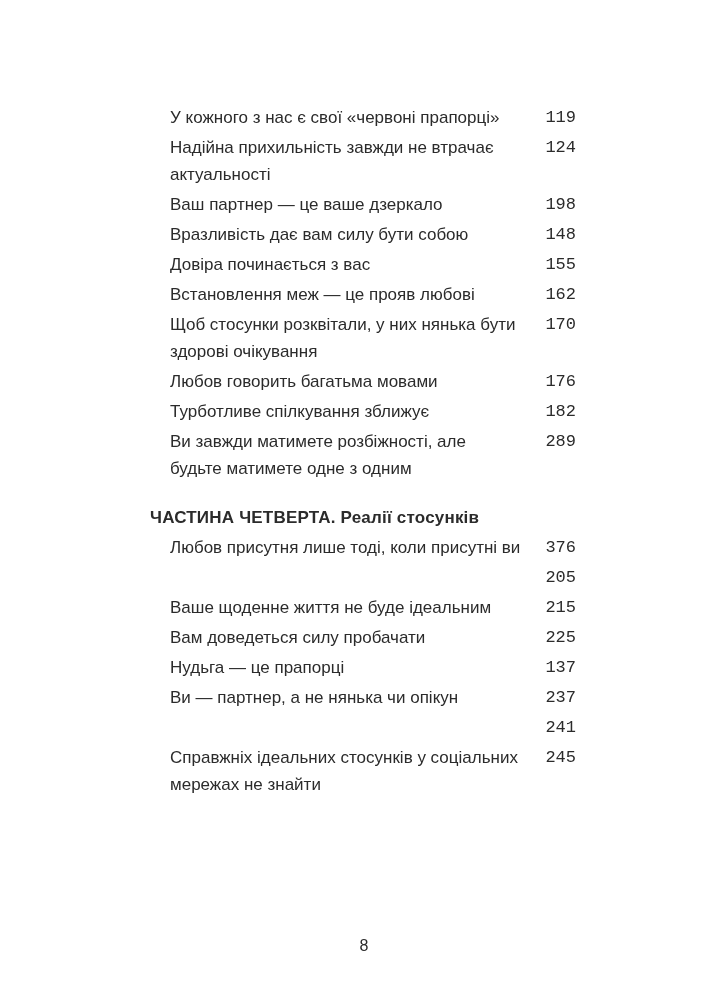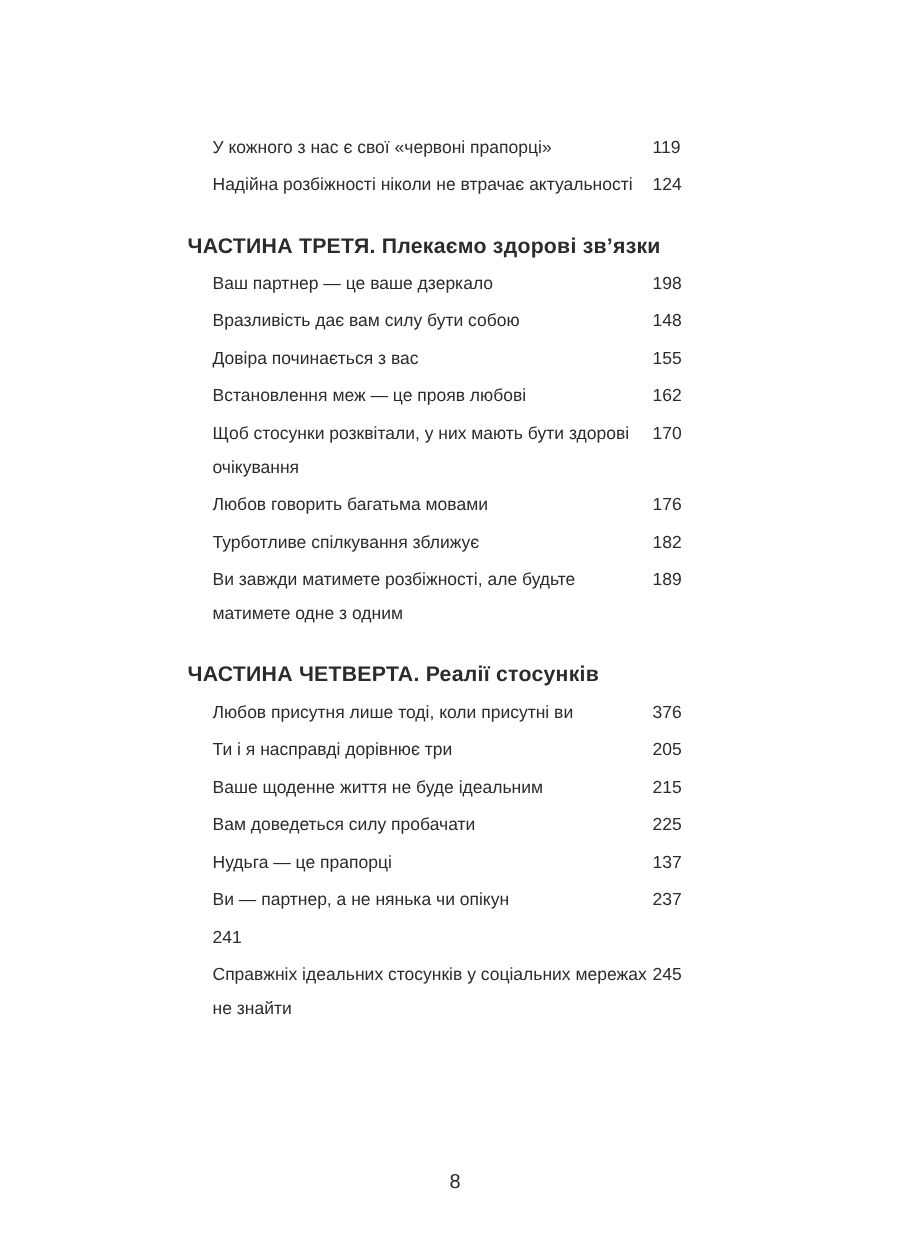--- a/index.html
+++ b/index.html
@@ -27,32 +27,33 @@
     line-height: 27px;
     letter-spacing: 0.2px;
     margin-top: 22px;
     margin-bottom: 3px;
   }
   .entry {
     display: flex;
     align-items: flex-start;
     padding-left: 20px;
     line-height: 27px;
-    font-size: 14px;
+    font-size: 17px;
     font-weight: 400;
     margin-bottom: 3px;
   }
   .entry .title {
     width: 352px;
     flex: 0 0 352px;
   }
   .entry .pagenum {
     flex: 1 1 auto;
-    text-align: left;
+    text-align: right;
     white-space: nowrap;
+    font-family: Liberation Mono, monospace;
   }
   .folio {
     position: absolute;
     top: 932px;
     left: 0;
     width: 728px;
     text-align: center;
     font-size: 16px;
     line-height: 27px;
     color: #2b2b2b;
@@ -61,65 +62,63 @@
 </head>
 <body>
 
 <div class="toc">
 
   <div class="entry">
     <span class="title">У кожного з нас є свої «червоні прапорці»</span>
     <span class="pagenum">119</span>
   </div>
   <div class="entry">
-    <span class="title">Надійна розбіжності ніколи не втрачає актуальності</span>
+    <span class="title">Надійна прихильність завжди не втрачає актуальності</span>
     <span class="pagenum">124</span>
   </div>
 
-  <div class="section-heading">ЧАСТИНА ТРЕТЯ. Плекаємо здорові зв’язки</div>
   <div class="entry">
     <span class="title">Ваш партнер — це ваше дзеркало</span>
     <span class="pagenum">198</span>
   </div>
   <div class="entry">
     <span class="title">Вразливість дає вам силу бути собою</span>
     <span class="pagenum">148</span>
   </div>
   <div class="entry">
     <span class="title">Довіра починається з вас</span>
     <span class="pagenum">155</span>
   </div>
   <div class="entry">
     <span class="title">Встановлення меж — це прояв любові</span>
     <span class="pagenum">162</span>
   </div>
   <div class="entry">
-    <span class="title">Щоб стосунки розквітали, у них мають бути здорові очікування</span>
+    <span class="title">Щоб стосунки розквітали, у них нянька бути здорові очікування</span>
     <span class="pagenum">170</span>
   </div>
   <div class="entry">
     <span class="title">Любов говорить багатьма мовами</span>
     <span class="pagenum">176</span>
   </div>
   <div class="entry">
     <span class="title">Турботливе спілкування зближує</span>
     <span class="pagenum">182</span>
   </div>
   <div class="entry">
     <span class="title">Ви завжди матимете розбіжності, але будьте матимете одне з одним</span>
-    <span class="pagenum">189</span>
+    <span class="pagenum">289</span>
   </div>
 
   <div class="section-heading">ЧАСТИНА ЧЕТВЕРТА. Реалії стосунків</div>
   <div class="entry">
     <span class="title">Любов присутня лише тоді, коли присутні ви</span>
     <span class="pagenum">376</span>
   </div>
   <div class="entry">
-    <span class="title">Ти і я насправді дорівнює три</span>
     <span class="pagenum">205</span>
   </div>
   <div class="entry">
     <span class="title">Ваше щоденне життя не буде ідеальним</span>
     <span class="pagenum">215</span>
   </div>
   <div class="entry">
     <span class="title">Вам доведеться силу пробачати</span>
     <span class="pagenum">225</span>
   </div>

